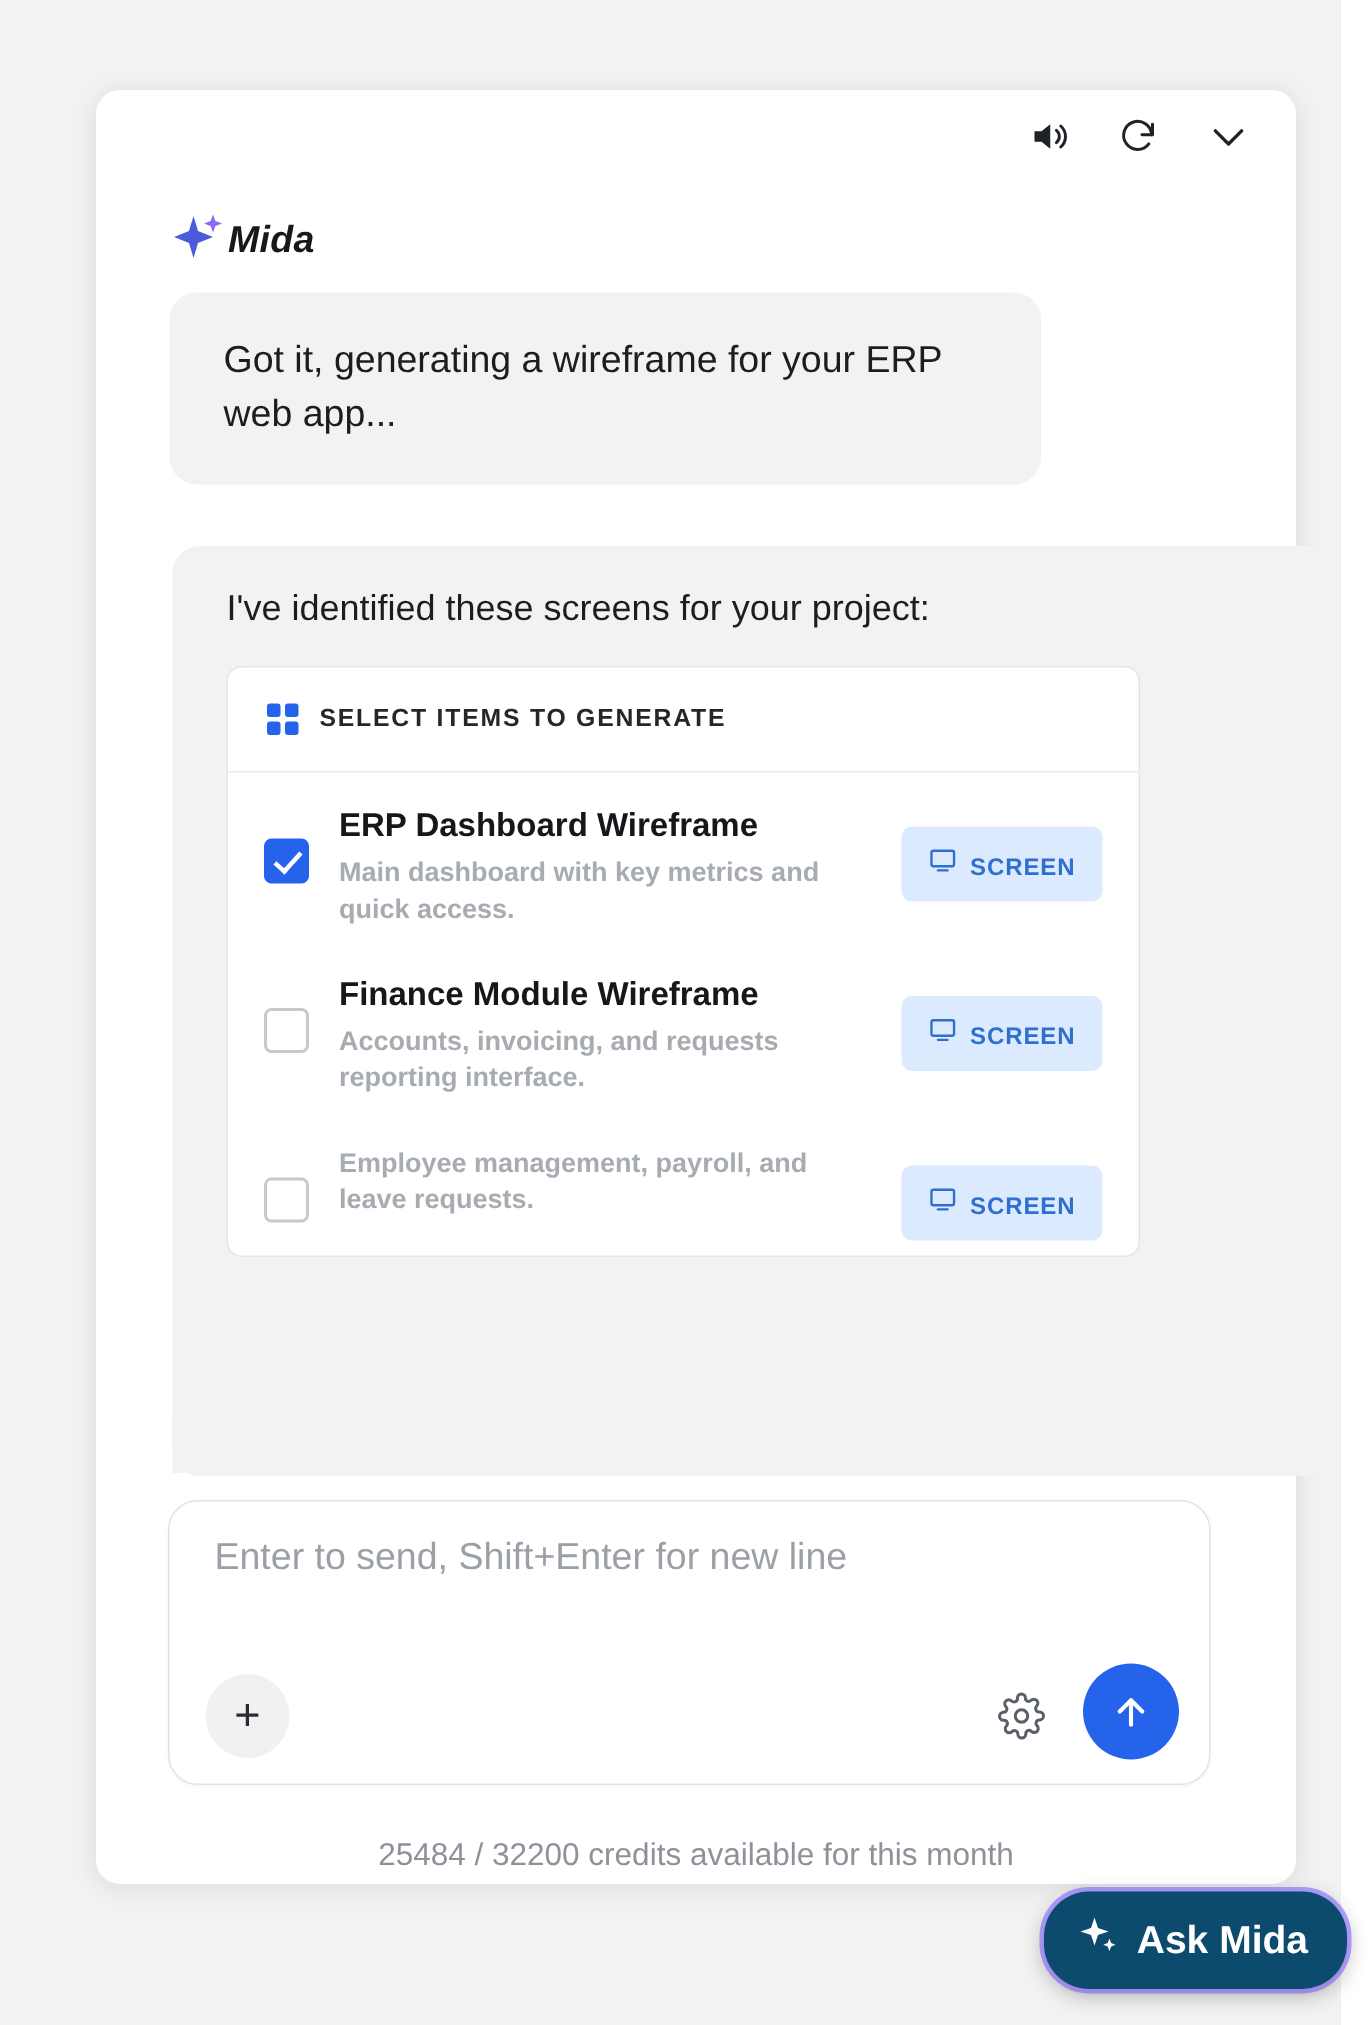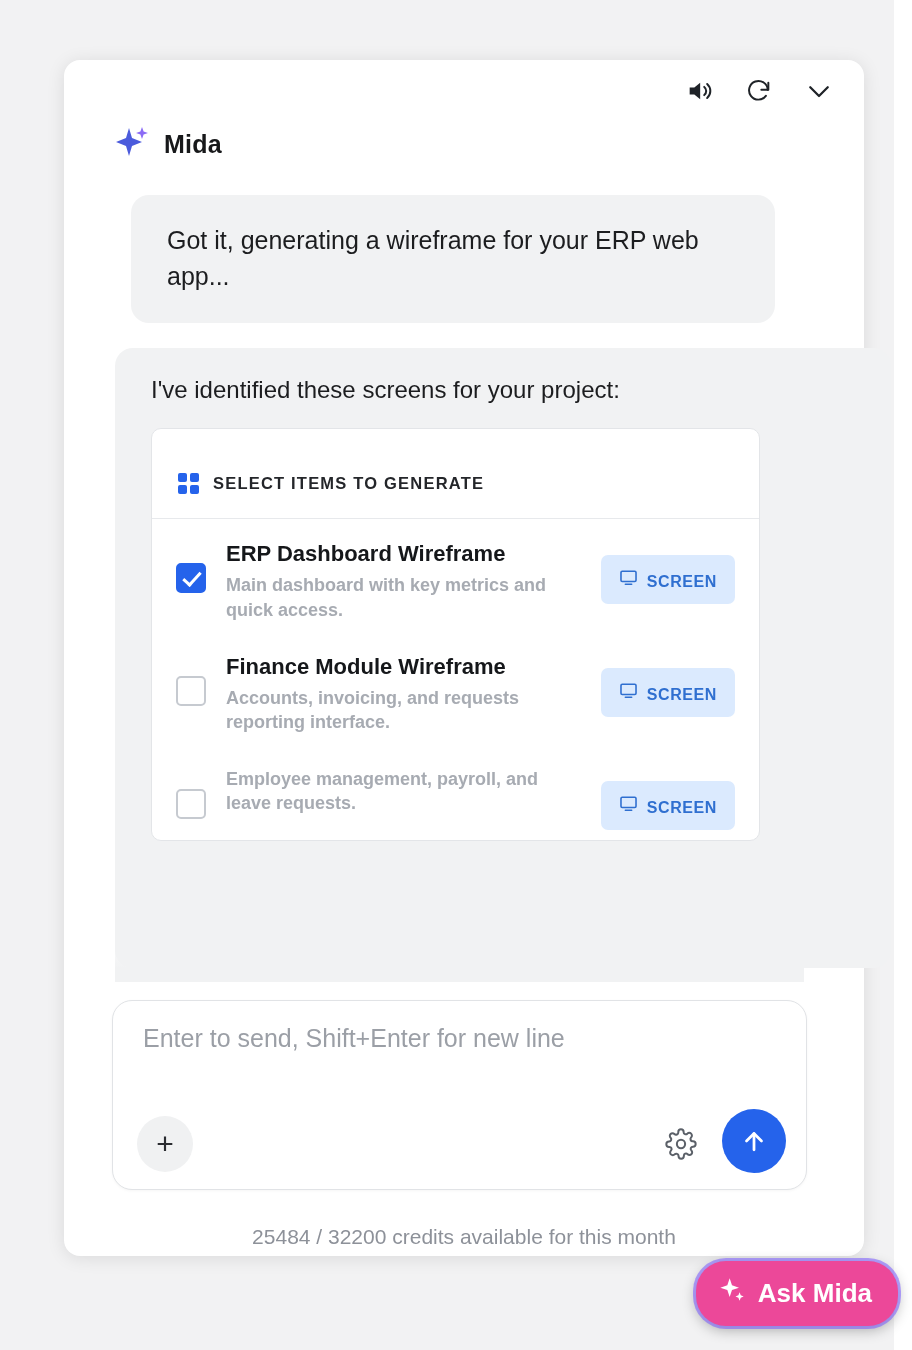--- a/index.html
+++ b/index.html
@@ -34,61 +34,60 @@
     position: absolute; top: 14px; right: 28px;
     display: flex; align-items: center; gap: 26px;
   }
   .icon-btn {
     width: 34px; height: 34px;
     display: flex; align-items: center; justify-content: center;
     color: #1f2328; cursor: pointer;
   }
 
   .brand {
-    position: absolute; left: 48px; top: 62px;
-    display: flex; align-items: center; gap: 12px;
+    position: absolute; left: 48px; top: 78px;
+    display: flex; align-items: center;  font-style: italic;
   }
   .brand-name {
     font-size: 25px; font-weight: bold; color: #17181a; letter-spacing: .2px;
   }
 
   .bubble {
     position: absolute;
     background: #f1f2f3;
     border-radius: 18px;
   }
   .bubble-1 {
-    left: 67px; top: 135px; width: 644px; height: 128px;
+    left: 49px; top: 135px; width: 581px; height: 128px;
     padding: 28px 36px;
   }
   .bubble-1 p {
     margin: 0; font-size: 25px; line-height: 1.42; color: #1c1d1f;
   }
 
   .bubble-2 {
-    left: 51px; top: 288px; width: 776px; height: 620px;
+    left: 51px; top: 304px; width: 776px; height: 620px;
     padding: 26px 36px 0 36px;
     overflow: hidden;
   }
   .bubble-2 .lead {
     margin: 0 0 22px 0; font-size: 24px; color: #1c1d1f; line-height: 1.35;
   }
 
   .card {
     background: #ffffff;
     border: 1px solid #e3e5e8;
     border-radius: 10px;
     width: 609px;
     overflow: hidden;
   }
   .card-head {
     display: flex; align-items: center; gap: 14px;
     padding: 24px 26px;
     border-bottom: 1px solid #e7e9ec;
-    margin-top: 20px;
   }
   .card-head .title {
     font-size: 16.5px; font-weight: bold; letter-spacing: 1.2px; color: #24262a;
   }
   .grid-icon {
     display: grid; grid-template-columns: 9px 9px; grid-template-rows: 9px 9px;
     gap: 3px;
   }
   .grid-icon i { display: block; background: #2563eb; border-radius: 2px; }
 
@@ -175,21 +174,21 @@
 
   .credits {
     position: absolute; left: 0; right: 0; top: 1152px;
     text-align: center;
     font-size: 21px; color: #8d9199; margin-top: 13px;
   }
 
   .ask-mida {
     position: absolute; right: 14px; bottom: 24px;
     display: flex; align-items: center; gap: 12px;
-    background: #ec4899;
+    background: #0c4a6e;
     border-radius: 30px;
     padding: 15px 26px 15px 22px;
     color: #fff; font-size: 26px; font-weight: bold;
     box-shadow: 0 0 0 3px rgba(120,90,255,.55), 0 4px 14px rgba(0,0,0,.3);
     cursor: pointer;
   }
 </style>
 </head>
 <body>
 

